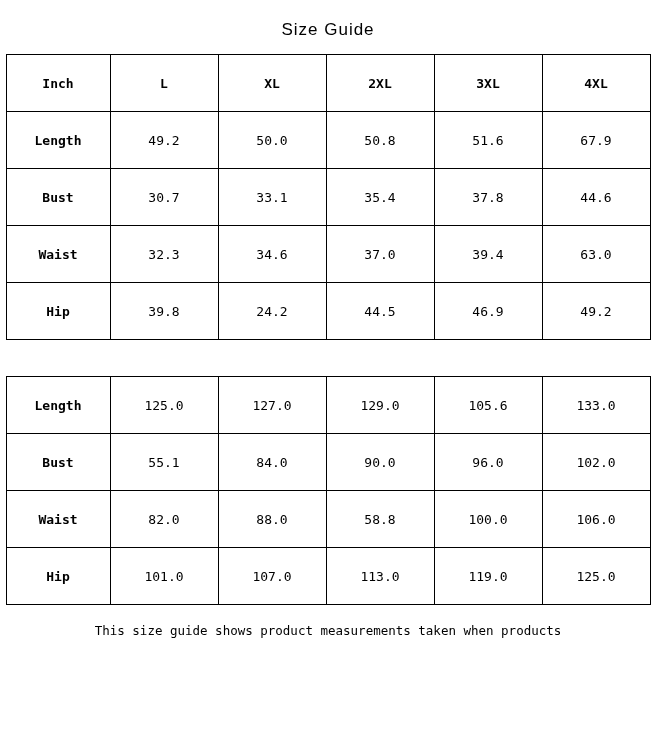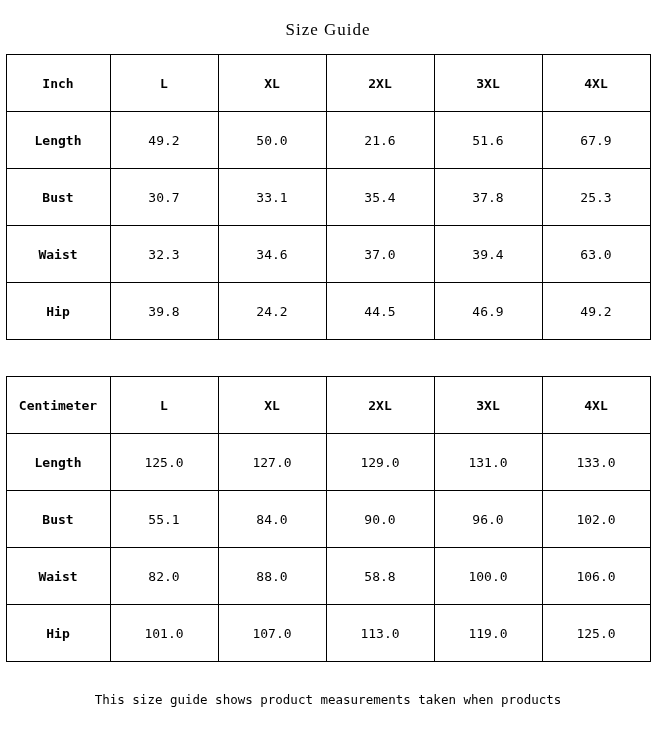--- a/index.html
+++ b/index.html
@@ -19,21 +19,21 @@
     width: 656px;
     height: 730px;
     box-sizing: border-box;
   }
   .title {
     text-align: center;
     font-size: 17px;
     letter-spacing: 1px;
     padding-top: 20px;
     padding-bottom: 14px;
-    font-family: Liberation Serif, serif;
+    font-family: Liberation Sans, sans-serif;
   }
   table.size-table {
     border-collapse: collapse;
     width: 644px;
     margin: 0 auto;
     table-layout: fixed;
   }
   table.size-table td,
   table.size-table th {
     border: 1px solid #000000;
@@ -55,21 +55,21 @@
   }
   .col-first { width: 104px; }
   .col-data  { width: 108px; }
   .spacer {
     height: 36px;
     width: 644px;
     margin: 0 auto;
   }
   .footnote {
     width: 600px;
-    margin: 12px auto;
+    margin: 0 auto;
     padding-top: 16px;
     text-align: center;
     font-size: 12.5px;
     line-height: 1.55;
     font-family: "DejaVu Sans Mono", monospace;
   }
 </style>
 </head>
 <body>
 
@@ -92,31 +92,31 @@
         <th>L</th>
         <th>XL</th>
         <th>2XL</th>
         <th>3XL</th>
         <th>4XL</th>
       </tr>
       <tr>
         <td class="rowhead">Length</td>
         <td>49.2</td>
         <td>50.0</td>
-        <td>21.6</td>
+        <td>50.8</td>
         <td>51.6</td>
         <td>67.9</td>
       </tr>
       <tr>
         <td class="rowhead">Bust</td>
         <td>30.7</td>
         <td>33.1</td>
         <td>35.4</td>
         <td>37.8</td>
-        <td>25.3</td>
+        <td>44.6</td>
       </tr>
       <tr>
         <td class="rowhead">Waist</td>
         <td>32.3</td>
         <td>34.6</td>
         <td>37.0</td>
         <td>39.4</td>
         <td>63.0</td>
       </tr>
       <tr>
@@ -136,33 +136,25 @@
     <colgroup>
       <col class="col-first">
         <col class="col-data">
         <col class="col-data">
         <col class="col-data">
         <col class="col-data">
         <col class="col-data">
     </colgroup>
     <tbody>
       <tr>
-        <th>Centimeter</th>
-        <th>L</th>
-        <th>XL</th>
-        <th>2XL</th>
-        <th>3XL</th>
-        <th>4XL</th>
-      </tr>
-      <tr>
         <td class="rowhead">Length</td>
         <td>125.0</td>
         <td>127.0</td>
         <td>129.0</td>
-        <td>131.0</td>
+        <td>105.6</td>
         <td>133.0</td>
       </tr>
       <tr>
         <td class="rowhead">Bust</td>
         <td>55.1</td>
         <td>84.0</td>
         <td>90.0</td>
         <td>96.0</td>
         <td>102.0</td>
       </tr>

